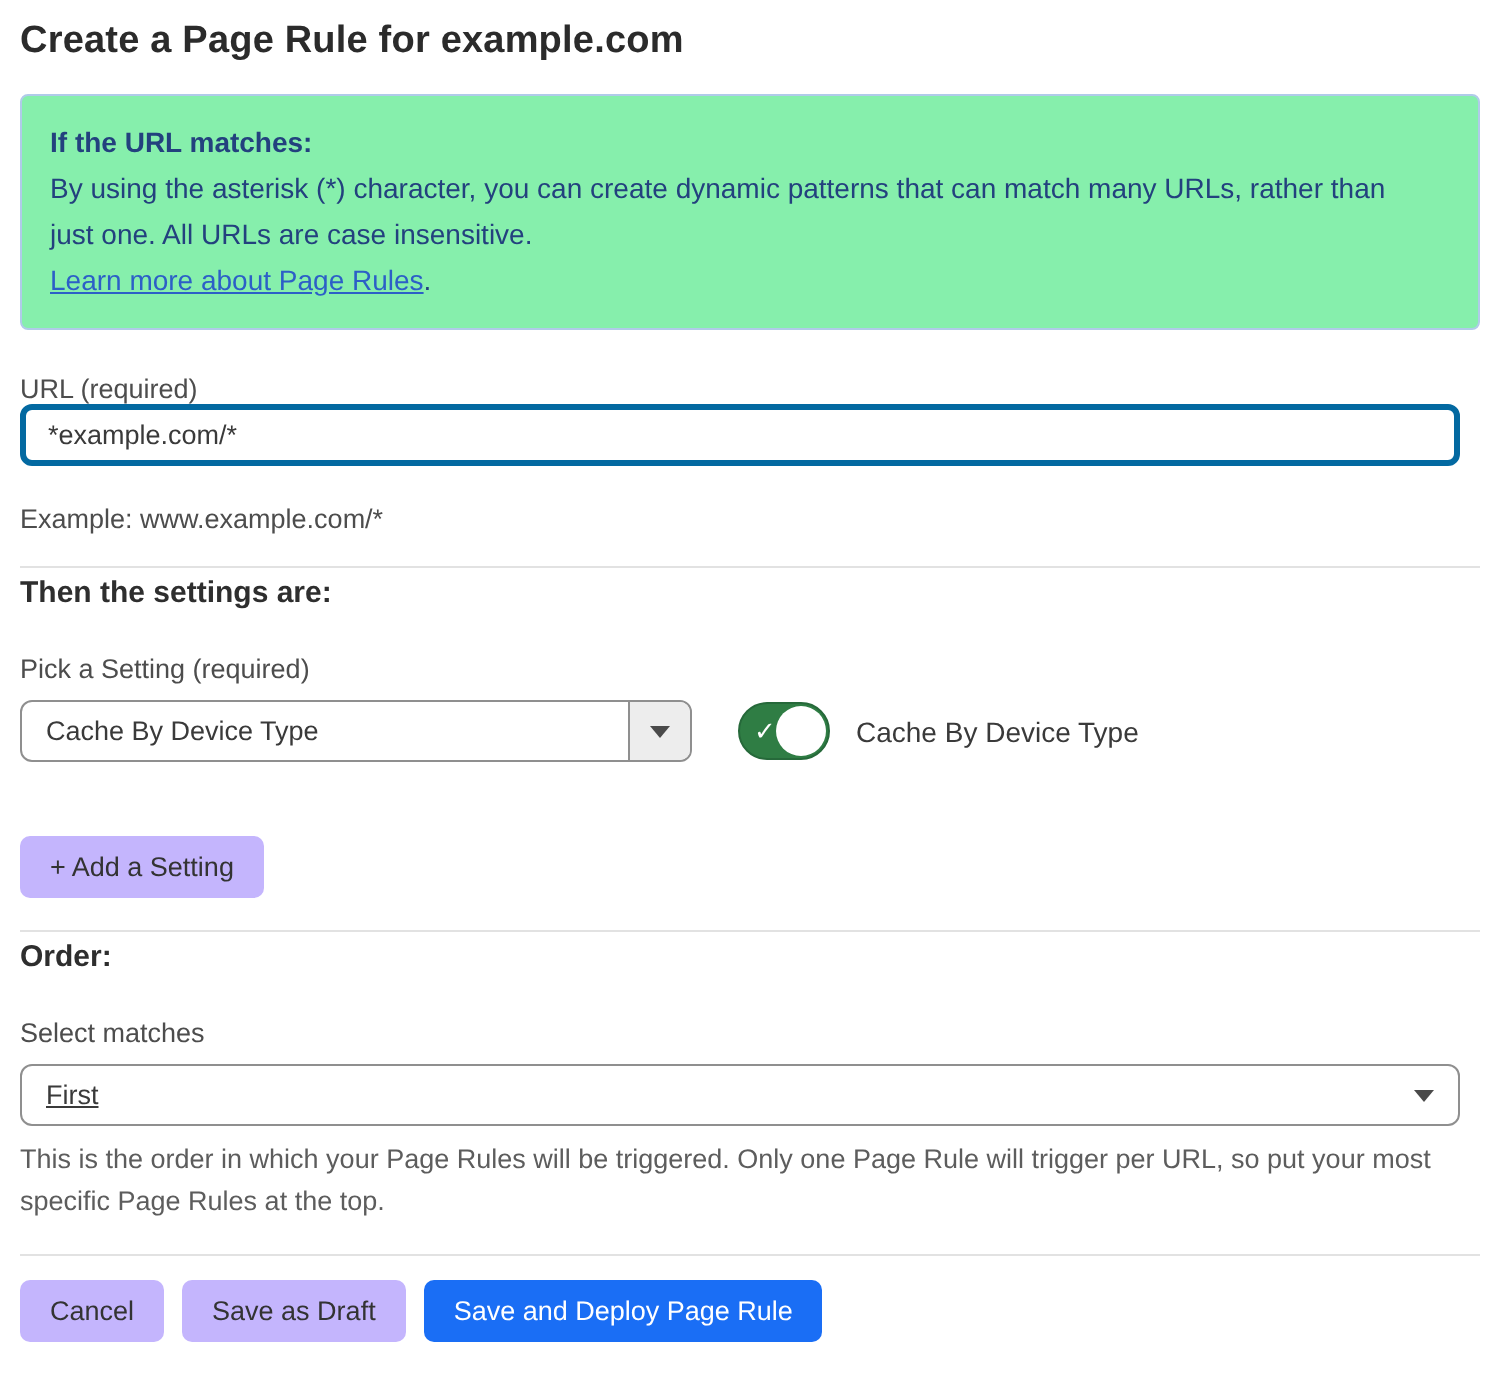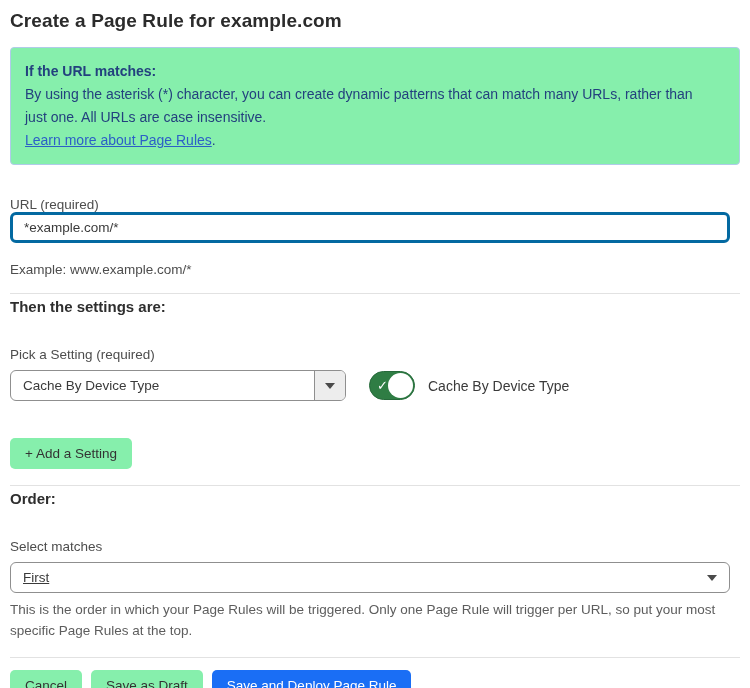--- a/index.html
+++ b/index.html
@@ -37,21 +37,21 @@
     color: #2c5fc7;
     text-decoration: underline;
     cursor: pointer;
   }
   .info-link-suffix { color: #23417e; }
 
   
   .field-label {
     font-size: 13.5px;
     color: #4d4d4d;
-    margin-top: 32px;
+    margin-top: 22px;
   }
   .helper-text {
     font-size: 13.5px;
     color: #4d4d4d;
     margin-top: 19px;
   }
 
   .text-input {
     display: block;
     width: 720px;
@@ -162,21 +162,21 @@
     border: none;
     border-radius: 5px;
     font-family: "Liberation Sans", "DejaVu Sans", sans-serif;
     font-size: 13.5px;
     padding: 0 15px;
     height: 31px;
     line-height: 31px;
     cursor: pointer;
   }
   .btn-gray {
-    background: #86efac;
+    background: #c4b5fd;
     color: #333333;
   }
   .btn-blue {
     background: #1a6ef5;
     color: #ffffff;
   }
   .add-setting-btn { margin-top: 37px; }
 
   
   .select {

